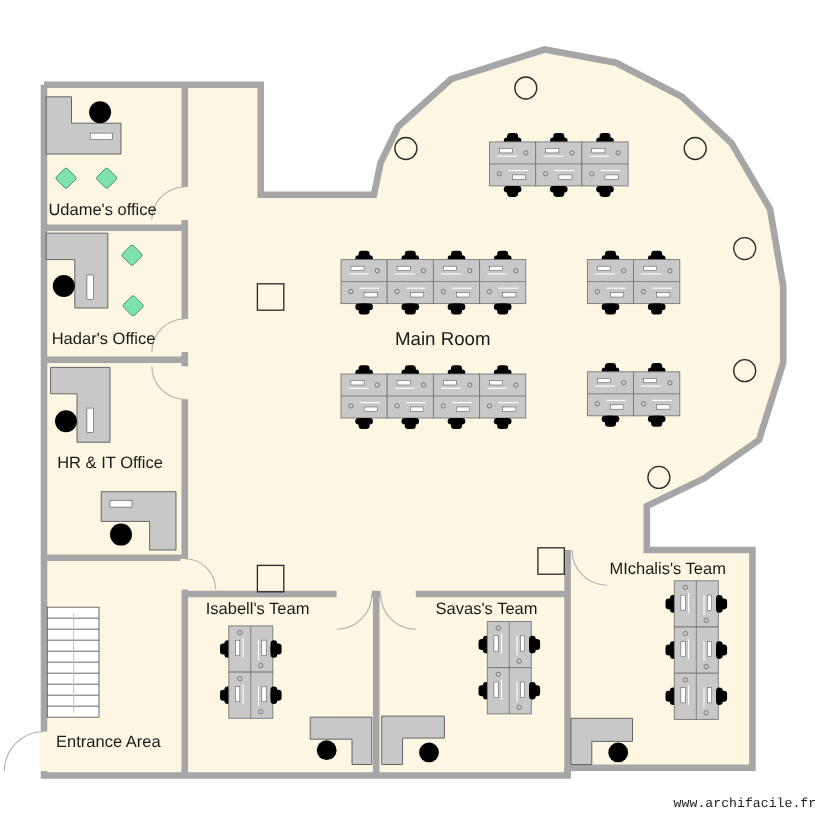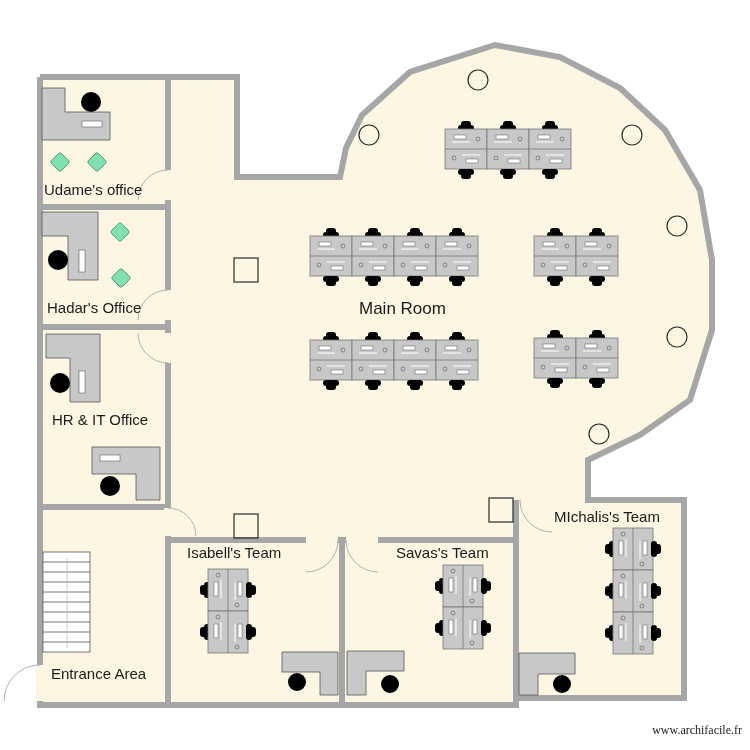--- a/index.html
+++ b/index.html
@@ -1,21 +1,21 @@
 <!DOCTYPE html>
 <html><head>
 <meta charset="utf-8">
 <style>
   html, body { margin:0; padding:0; background:#ffffff; }
   body { width:750px; height:750px; position:relative; overflow:hidden; font-family:"Liberation Sans", sans-serif; }
   svg { position:absolute; left:0; top:0; }
   .label { font-family:"Liberation Sans", sans-serif; fill:#1a1a1a; }
   .room-label { font-size:15px; }
   .main-label { font-size:17px; }
-  .credit { position:absolute; right:8px; bottom:12px; font-size:12px; color:#222; font-family:Liberation Serif, serif; }
+  .credit { position:absolute; right:8px; bottom:12px; font-size:12px; color:#222; font-family:Liberation Mono, monospace; }
 </style>
 </head>
 <body>
 
 <svg width="750" height="750" viewBox="0 0 750 750">
   <defs>
 
     <g id="deskpairH">
       <rect x="-5" y="-8" width="10" height="10" rx="3" fill="#000"></rect>
       <rect x="-8" y="-4" width="16" height="6" rx="3" fill="#000"></rect>

